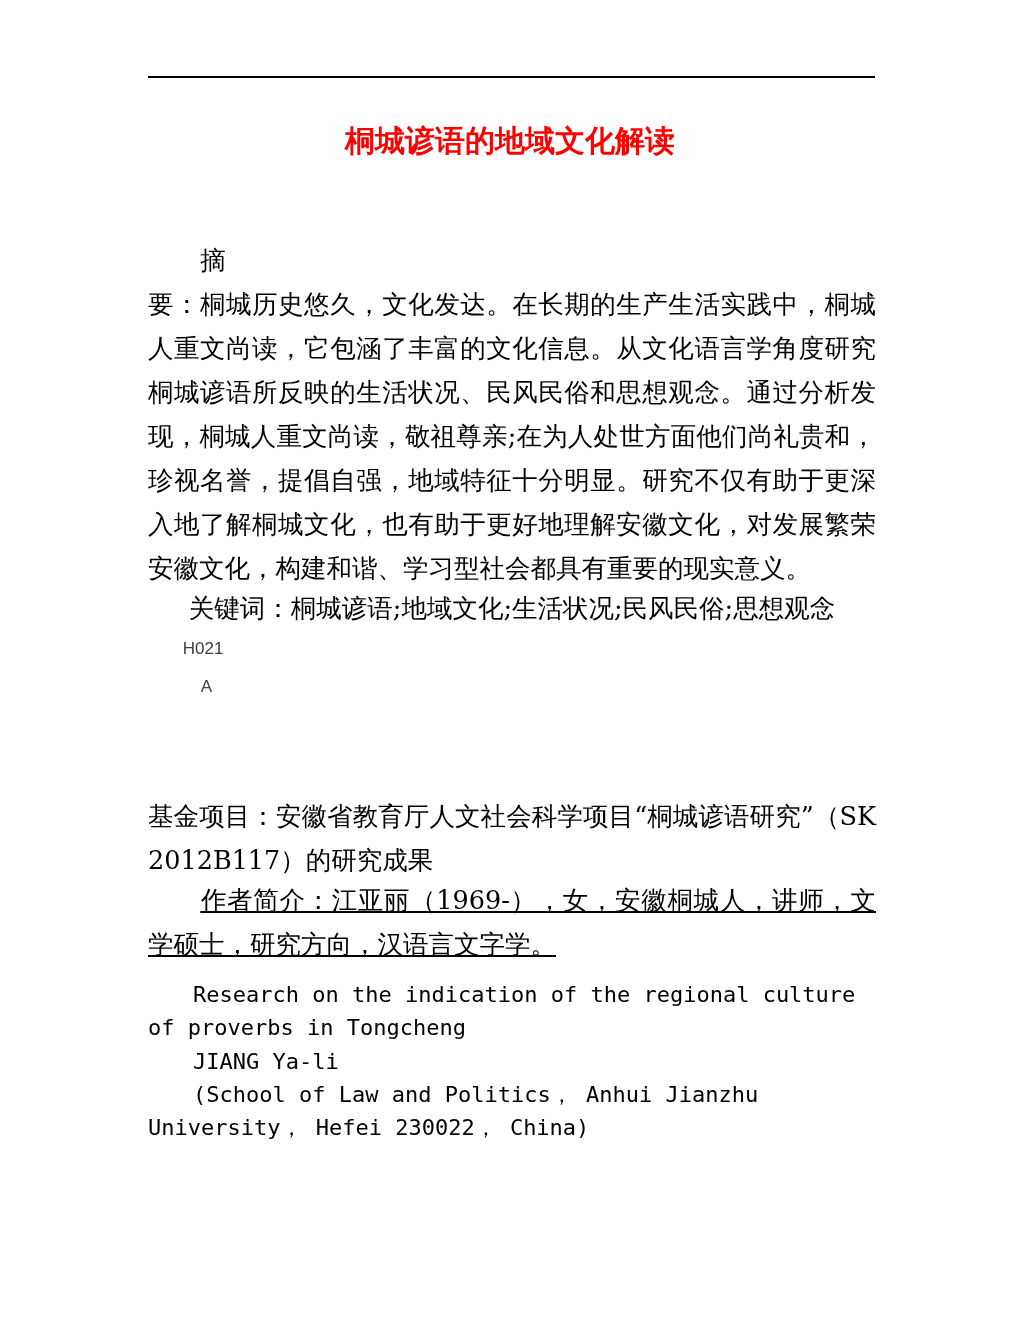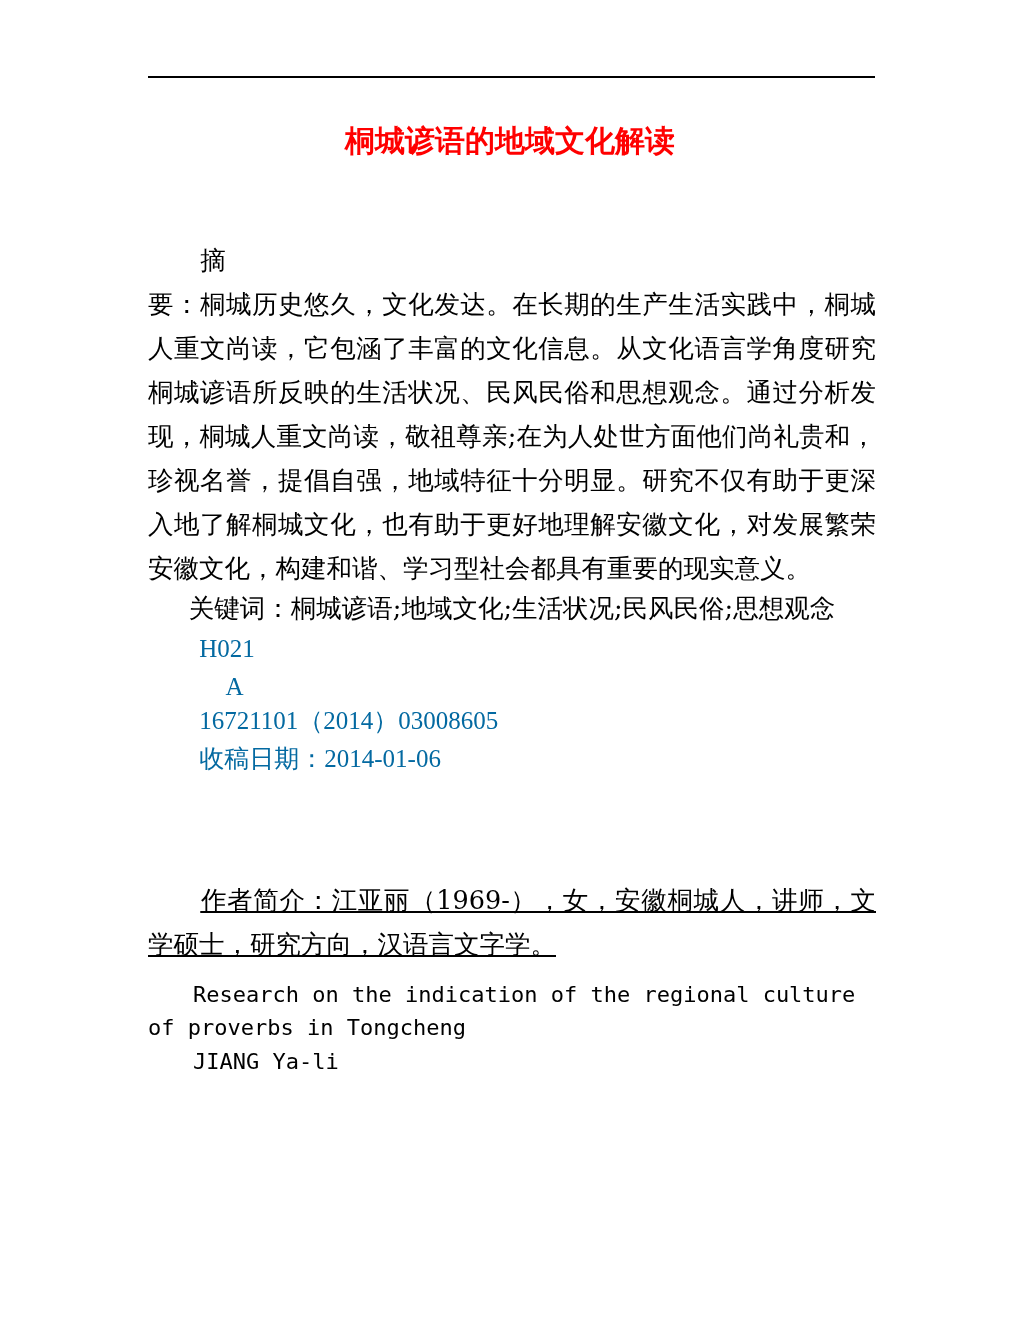--- a/index.html
+++ b/index.html
@@ -70,24 +70,24 @@
   #abstract { top: 238px; }
 
   
   #keywords { top: 586px; text-align: center; }
 
   
   .code-line {
     position: absolute;
     left: 148px;
     width: 728px;
-    font-family: Liberation Serif, serif;
-    font-size: 25px;
+    font-family: Liberation Sans, sans-serif;
+    font-size: 17px;
     line-height: 38px;
-    color: #0369a1;
+    color: #404040;
     white-space: pre;
   }
   #clc-code    { top: 630px; }
   #doc-code    { top: 668px; }
   #article-id  { top: 702px; }
   #recv-date   { top: 740px; }
 
   
   #fund   { top: 794px; }
   #author { top: 878px; text-decoration: underline; }
@@ -123,30 +123,30 @@
 
   <div class="cjk-block loose" id="keywords"><span>关键词：</span><span>桐城谚语;地域文化;生活状况;民风民俗;思想观念</span>
   </div>
 
   <div class="code-line" id="clc-code"><span class="indent2"></span><span>H021</span>
   </div>
 
   <div class="code-line" id="doc-code"><span class="indent2"></span><span class="indent1"></span><span>A</span>
   </div>
 
-  <div class="code-line" id="article-id"><span class="indent2"></span><span>16721101（2014）03008605</span>
+
+
+  <div class="cjk-block" id="fund"><span>基金项目：安徽省教育厅人文社会科学项目“桐城谚语研究”（SK2012B117）的研究成果</span>
   </div>
-
-  <div class="code-line" id="recv-date"><span class="indent2"></span><span>收稿日期：</span><span>2014-01-06</span>
-  </div>
-
 
   <div class="cjk-block" id="author"><span class="indent2"></span><span>作者简介：江亚丽（1969-），女，安徽桐城人，讲师，文学硕士，研究方向，汉语言文字学。</span>
   </div>
 
   <div class="en-block" id="en-title"><span class="indent2"></span><span>Research on the indication of the regional culture of proverbs in Tongcheng</span>
   </div>
 
   <div class="en-block" id="en-author"><span class="indent2"></span><span>JIANG Ya-li</span>
   </div>
 
+  <div class="en-block" id="en-affil"><span class="indent2"></span><span>(School of Law and Politics， Anhui Jianzhu University， Hefei 230022， China)</span>
+  </div>
 
 </div>
 
 </body></html>

